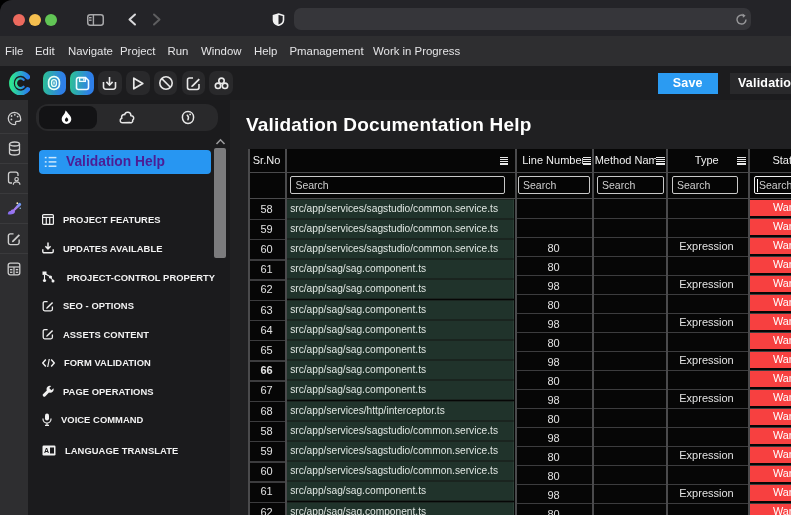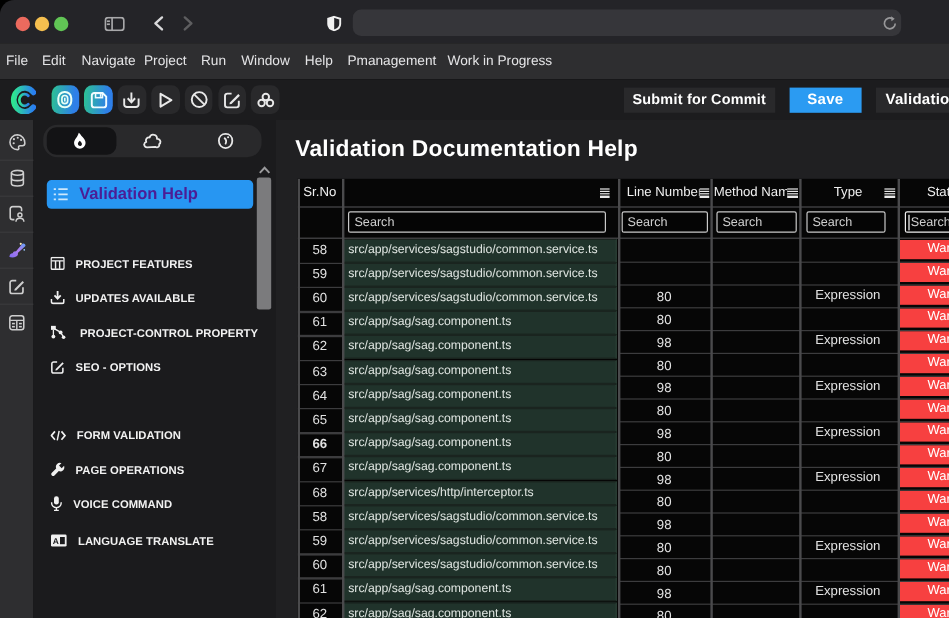--- a/index.html
+++ b/index.html
@@ -138,21 +138,20 @@
       <path d="M5.6 9.4 L12.6 2.4 L13.9 3.7 L6.9 10.7 L5.2 10.9 Z" fill="#e8e8e8"></path>
     </svg>
   </div>
   <div class="abs tbtn" style="left:209.4px;">
     <svg width="17" height="15" viewBox="0 0 17 15">
       <circle cx="8.5" cy="4.8" r="2.7" fill="none" stroke="#e8e8e8" stroke-width="1.6"></circle>
       <circle cx="5" cy="9.8" r="2.7" fill="none" stroke="#e8e8e8" stroke-width="1.6"></circle>
       <circle cx="12" cy="9.8" r="2.7" fill="none" stroke="#e8e8e8" stroke-width="1.6"></circle>
     </svg>
   </div>
-  <div class="abs rbtn" style="left:520px;width:125.5px;line-height:20.5px;font-size:12px;">Submit for Commit</div>
   <div class="abs rbtn" style="left:657.5px;width:60.5px;line-height:20.5px;background:#2b9bf2;">Save</div>
   <div class="abs rbtn" style="left:730px;width:110px;line-height:20.5px;text-align:left;padding-left:8px;">Validation</div>
 </div>
 <div class="abs" id="strip">
   <div class="sico" style="top:4px;">
     <svg width="15" height="15" viewBox="0 0 15 15">
       <path d="M7.5 1.3 A6.2 6.2 0 1 0 7.5 13.7 C8.6 13.7 9 13 8.6 12.2 C8.2 11.3 8.7 10.4 9.7 10.4 H11.6 A2.1 2.1 0 0 0 13.7 8.3 A6.6 6.6 0 0 0 7.5 1.3 Z" fill="none" stroke="#cfcfcf" stroke-width="1.3"></path>
       <circle cx="4.6" cy="5" r="0.9" fill="#cfcfcf"></circle>
         <circle cx="7.8" cy="3.8" r="0.9" fill="#cfcfcf"></circle>
       <circle cx="10.6" cy="5.6" r="0.9" fill="#cfcfcf"></circle>
@@ -263,20 +262,26 @@
         <circle cx="11" cy="10" r="1.5" fill="#f0f0f0"></circle>
         <path d="M2.5 4 V9 M3.5 3 L8 5.5 M9 7 L10.6 9" stroke="#f0f0f0" stroke-width="1.1" fill="none"></path>
       </svg>
     &nbsp;PROJECT-CONTROL PROPERTY</div>
   <div class="nitem" style="top:195.5px;">
     <svg width="12" height="12" viewBox="0 0 15 15">
         <path d="M13 8 V11.6 A1.9 1.9 0 0 1 11.1 13.5 H3.4 A1.9 1.9 0 0 1 1.5 11.6 V3.9 A1.9 1.9 0 0 1 3.4 2 H7" fill="none" stroke="#f0f0f0" stroke-width="1.6"></path>
         <path d="M5.6 9.4 L12.6 2.4 L13.9 3.7 L6.9 10.7 L5.2 10.9 Z" fill="#f0f0f0"></path>
       </svg>
     SEO - OPTIONS</div>
+  <div class="nitem" style="top:224px;">
+    <svg width="12" height="12" viewBox="0 0 15 15">
+        <path d="M13 8 V11.6 A1.9 1.9 0 0 1 11.1 13.5 H3.4 A1.9 1.9 0 0 1 1.5 11.6 V3.9 A1.9 1.9 0 0 1 3.4 2 H7" fill="none" stroke="#f0f0f0" stroke-width="1.6"></path>
+        <path d="M5.6 9.4 L12.6 2.4 L13.9 3.7 L6.9 10.7 L5.2 10.9 Z" fill="#f0f0f0"></path>
+      </svg>
+    ASSETS CONTENT</div>
   <div class="nitem" style="top:252.5px;">
     <svg width="13" height="10" viewBox="0 0 13 10">
         <path d="M3.8 1.5 L0.8 5 L3.8 8.5 M9.2 1.5 L12.2 5 L9.2 8.5" fill="none" stroke="#f0f0f0" stroke-width="1.4"></path>
         <line x1="7.3" y1="1" x2="5.7" y2="9" stroke="#f0f0f0" stroke-width="1.2"></line>
       </svg>
     FORM VALIDATION</div>
   <div class="nitem" style="top:281px;">
     <svg width="12" height="12" viewBox="0 0 12 12">
         <path d="M11.4 3.2 A3.4 3.4 0 0 1 7 7.6 L3.4 11.2 A1.55 1.55 0 0 1 1.2 9 L4.8 5.4 A3.4 3.4 0 0 1 9.2 1 L7.2 3 L9.4 5.2 L11.4 3.2 Z" fill="#f0f0f0"></path>
       </svg>

